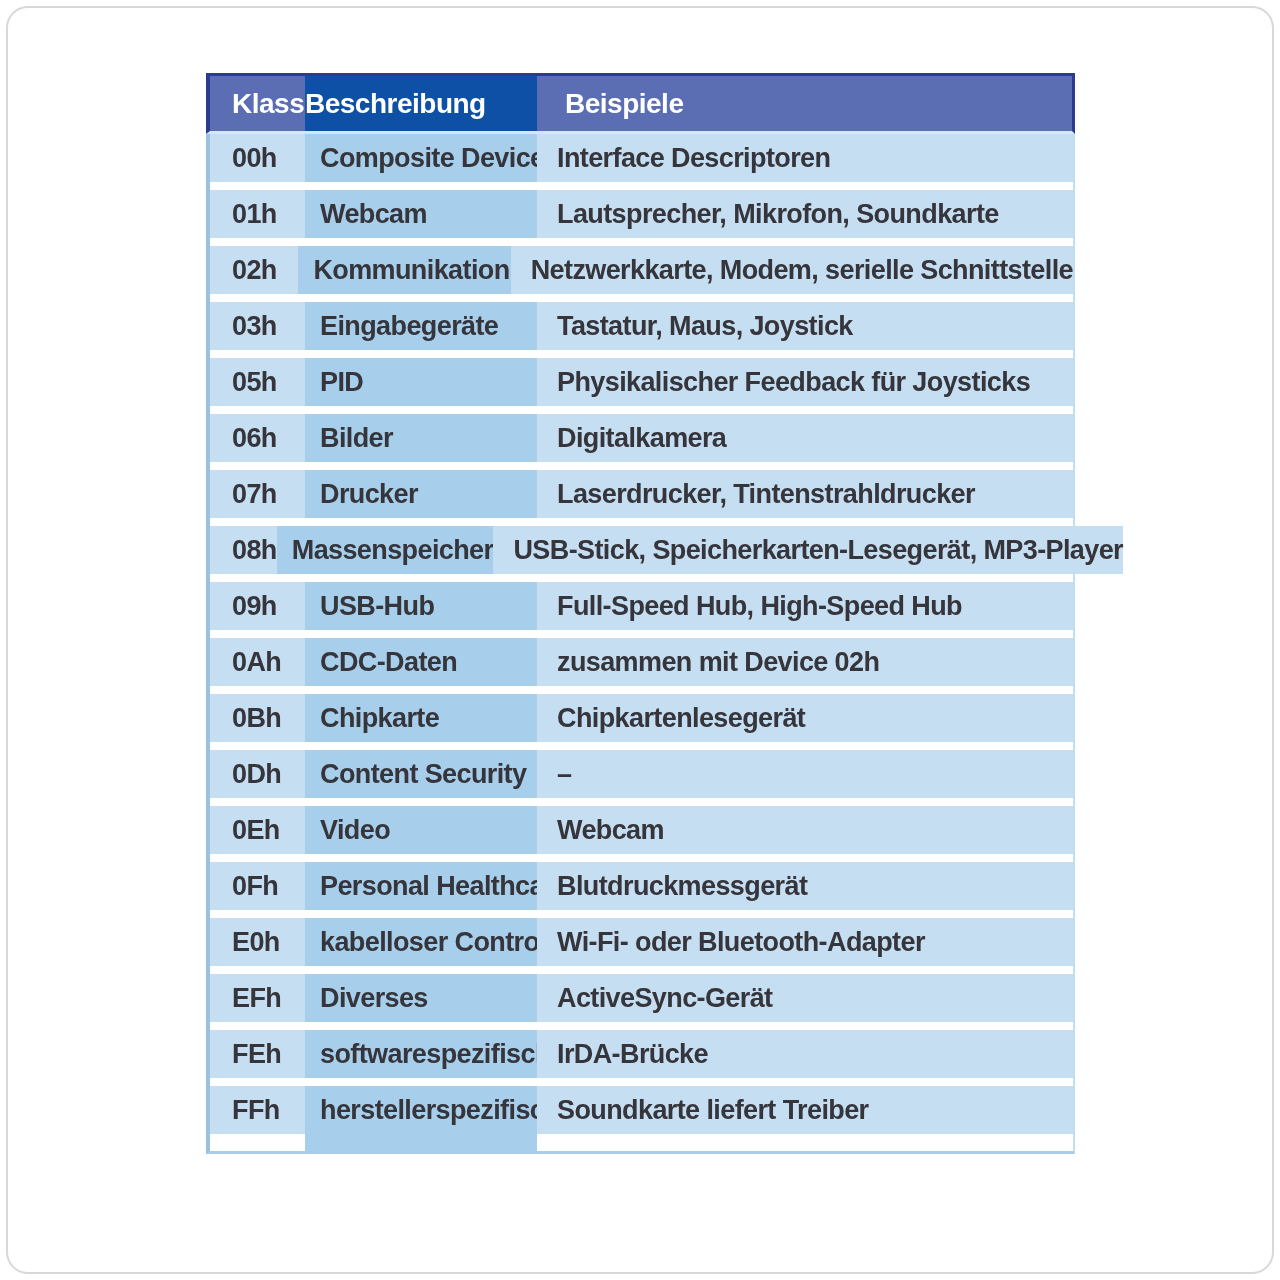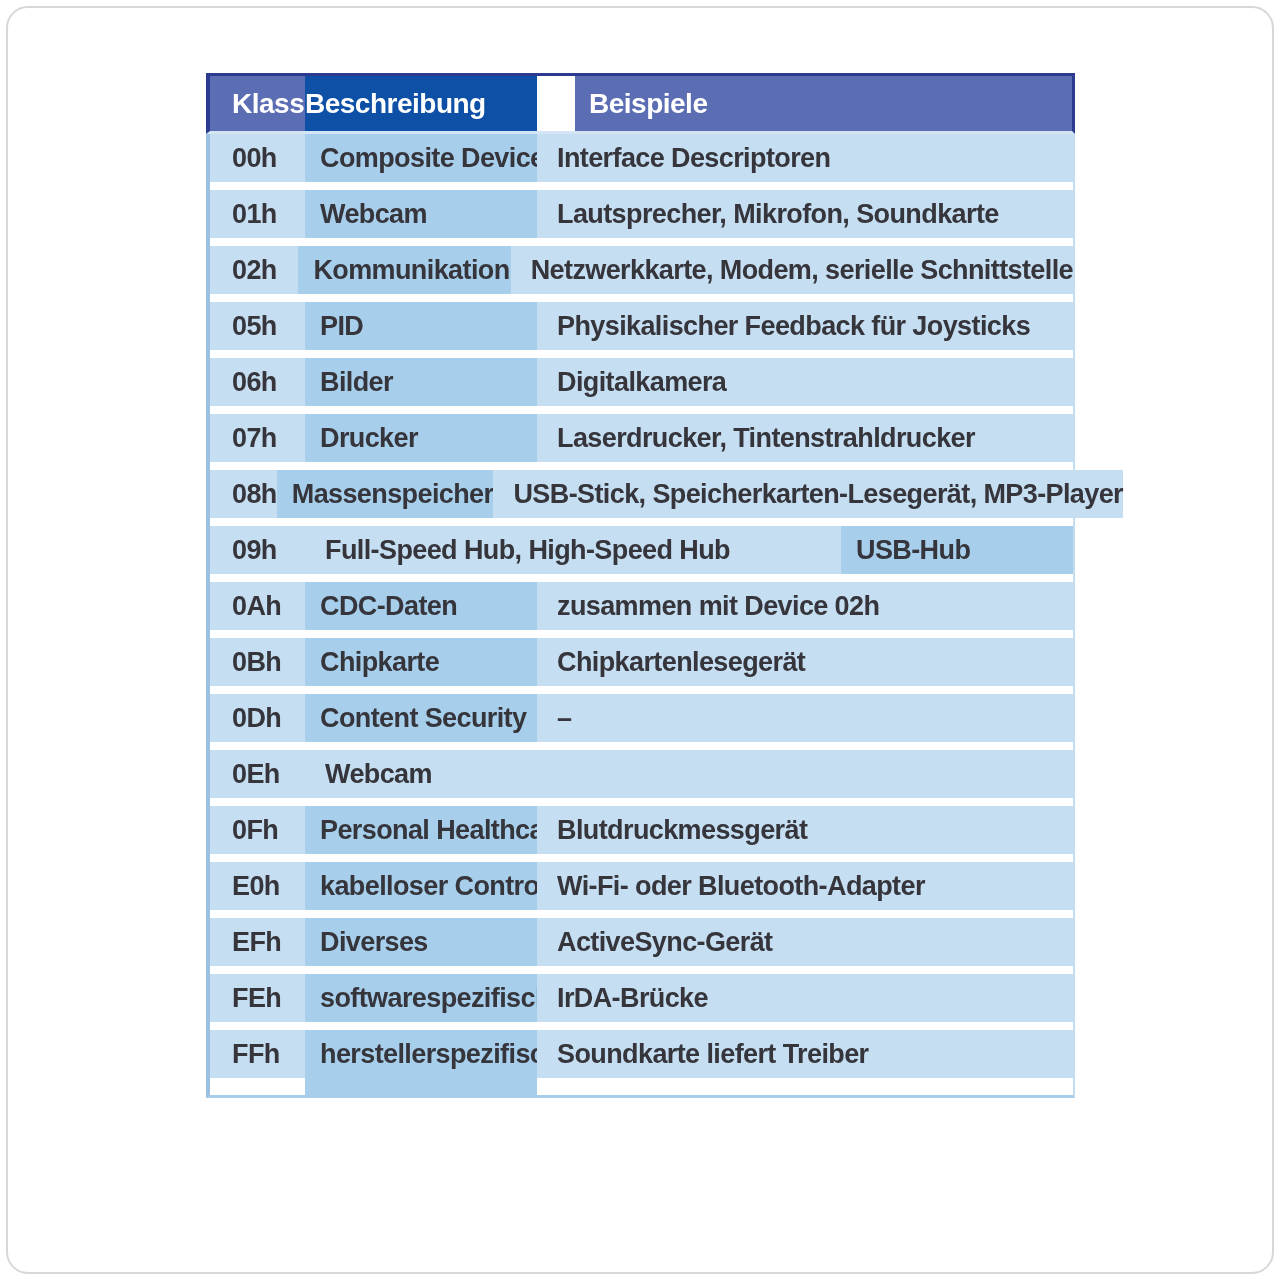--- a/index.html
+++ b/index.html
@@ -55,24 +55,23 @@
     box-sizing: border-box;
     background: var(--header-primary, #5b6db3);
   }
   .th-beschreibung {
     width: 232px;
     box-sizing: border-box;
     background: var(--header-emphasis, #0e50a6);
   }
   .th-beispiele {
     flex: 1;
-    padding-left: 14px;
+    padding-left: 28px;
     box-sizing: border-box;
     background: var(--header-primary, #5b6db3);
-    margin-left: 38px;
   }
   
   .tbody {
     border-left: 4px solid var(--body-left-border, #9cc0e0);
     border-right: 2px solid #c2dcf0;
     border-bottom: 3px solid #a9cce8;
   }
   .row {
     display: flex;
     height: 48px;
@@ -161,20 +160,31 @@
             <span>02h</span>
           </div>
       <div class="cell cell-beschreibung">
             <span>Kommunikation</span>
           </div>
       <div class="cell cell-beispiele">
             <span>Netzwerkkarte, Modem, serielle Schnittstelle</span>
           </div>
     </div>
 
+    <div class="row">
+      <div class="cell cell-klasse">
+            <span>03h</span>
+          </div>
+      <div class="cell cell-beschreibung">
+            <span>Eingabegeräte</span>
+          </div>
+      <div class="cell cell-beispiele">
+            <span>Tastatur, Maus, Joystick</span>
+          </div>
+    </div>
 
     <div class="row">
       <div class="cell cell-klasse">
             <span>05h</span>
           </div>
       <div class="cell cell-beschreibung">
             <span>PID</span>
           </div>
       <div class="cell cell-beispiele">
             <span>Physikalischer Feedback für Joysticks</span>
@@ -214,26 +224,26 @@
           </div>
       <div class="cell cell-beispiele">
             <span>USB-Stick, Speicherkarten-Lesegerät, MP3-Player</span>
           </div>
     </div>
 
     <div class="row">
       <div class="cell cell-klasse">
             <span>09h</span>
           </div>
+      <div class="cell cell-beschreibung">
+            <span>USB-Hub</span>
+          </div>
       <div class="cell cell-beispiele">
             <span>Full-Speed Hub, High-Speed Hub</span>
           </div>
-      <div class="cell cell-beschreibung">
-            <span>USB-Hub</span>
-          </div>
     </div>
 
     <div class="row">
       <div class="cell cell-klasse">
             <span>0Ah</span>
           </div>
       <div class="cell cell-beschreibung">
             <span>CDC-Daten</span>
           </div>
       <div class="cell cell-beispiele">
@@ -261,20 +271,23 @@
             <span>Content Security</span>
           </div>
       <div class="cell cell-beispiele">
             <span>–</span>
           </div>
     </div>
 
     <div class="row">
       <div class="cell cell-klasse">
             <span>0Eh</span>
+          </div>
+      <div class="cell cell-beschreibung">
+            <span>Video</span>
           </div>
       <div class="cell cell-beispiele">
             <span>Webcam</span>
           </div>
     </div>
 
     <div class="row">
       <div class="cell cell-klasse">
             <span>0Fh</span>
           </div>

